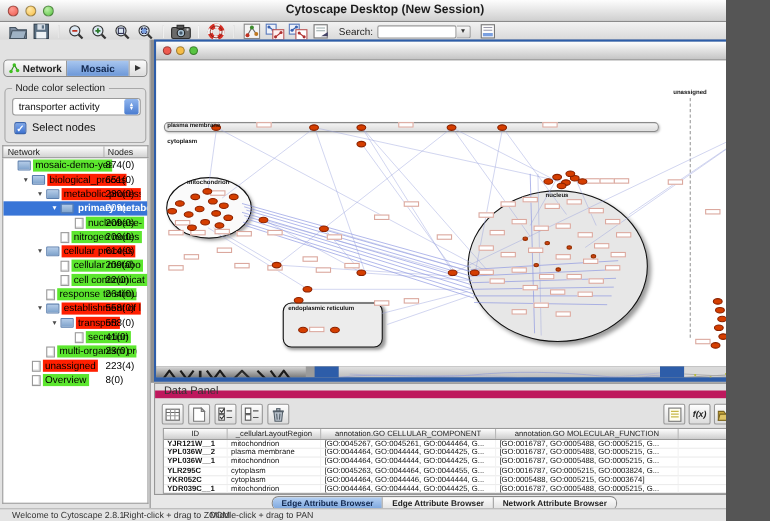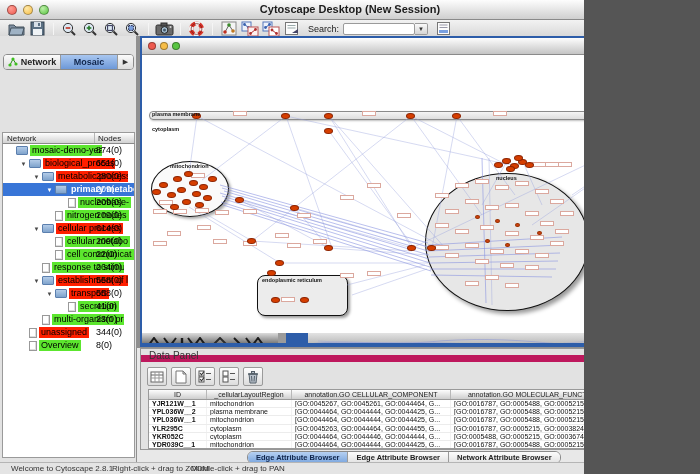--- a/index.html
+++ b/index.html
@@ -1,16 +1,16 @@
 <!DOCTYPE html>
 <html><head>
 <meta charset="utf-8">
 <style>
   html,body{margin:0;padding:0;background:#555;}
-  #app{position:relative;width:584px;height:474px;background:#e8e8e8;overflow:hidden;
+  #app{position:relative;width:660px;height:474px;background:#e8e8e8;overflow:hidden;
        font-family:"Liberation Sans",sans-serif;-webkit-font-smoothing:antialiased;}
   #app *{box-sizing:border-box;}
 
   
   .titlebar{position:absolute;left:0;top:0;width:700px;height:20px;
     background:linear-gradient(#fdfdfd,#cfcfcf);border-bottom:1px solid #8a8a8a;}
   .titlebar .title{position:absolute;left:0;right:0;top:3px;text-align:center;
     font-size:11px;font-weight:bold;color:#1c1c1c;}
   .tl{position:absolute;top:5px;width:10px;height:10px;border-radius:50%;border:1px solid rgba(0,0,0,.35);}
   .tl.red{left:7px;background:radial-gradient(circle at 35% 30%,#ff9d94,#ee5a4f);}
@@ -298,20 +298,34 @@
             <circle cx="5" cy="2" r="1.6" fill="#3fbf20"></circle>
             <circle cx="8" cy="7" r="1.6" fill="#3fbf20"></circle>
           </svg>
           <span>Network</span>
         </div>
         <div class="cp-tab sel">
           <span>Mosaic</span>
         </div>
         <div class="cp-tab-more">▶</div>
       </div>
+    <div class="groupbox">
+      <span class="legend">Node color selection</span>
+      <div class="combo">
+        <span class="val">transporter activity</span>
+        <span class="step">
+            <span>▲</span>
+            <span>▼</span>
+          </span>
+      </div>
+      <div class="chkrow">
+        <span class="chk">✓</span>
+        <span class="lbl">Select nodes</span>
+      </div>
+    </div>
     <div class="treehead">
       <span class="c1">Network</span>
       <span class="c2">Nodes</span>
     </div>
     <div class="treebody" id="treebody">
         <div class="trow">
           <span style="flex: 0 0 auto; width: 2px;"></span>
           <span class="tri"></span>
           <span class="ticon fold"></span>
           <span class="chip green">mosaic-demo-yeast</span>
@@ -406,21 +420,21 @@
           <span class="tri"></span>
           <span class="ticon filei"></span>
           <span class="chip green">multi-organism pro</span>
           <span class="cnt">23(0)</span>
         </div>
         <div class="trow">
           <span style="flex: 0 0 auto; width: 15px;"></span>
           <span class="tri"></span>
           <span class="ticon filei"></span>
           <span class="chip red">unassigned</span>
-          <span class="cnt">344(0)</span>
+          <span class="cnt">223(4)</span>
         </div>
         <div class="trow">
           <span style="flex: 0 0 auto; width: 15px;"></span>
           <span class="tri"></span>
           <span class="ticon filei"></span>
           <span class="chip green">Overview</span>
           <span class="cnt">8(0)</span>
         </div>
       </div>
   </div>

